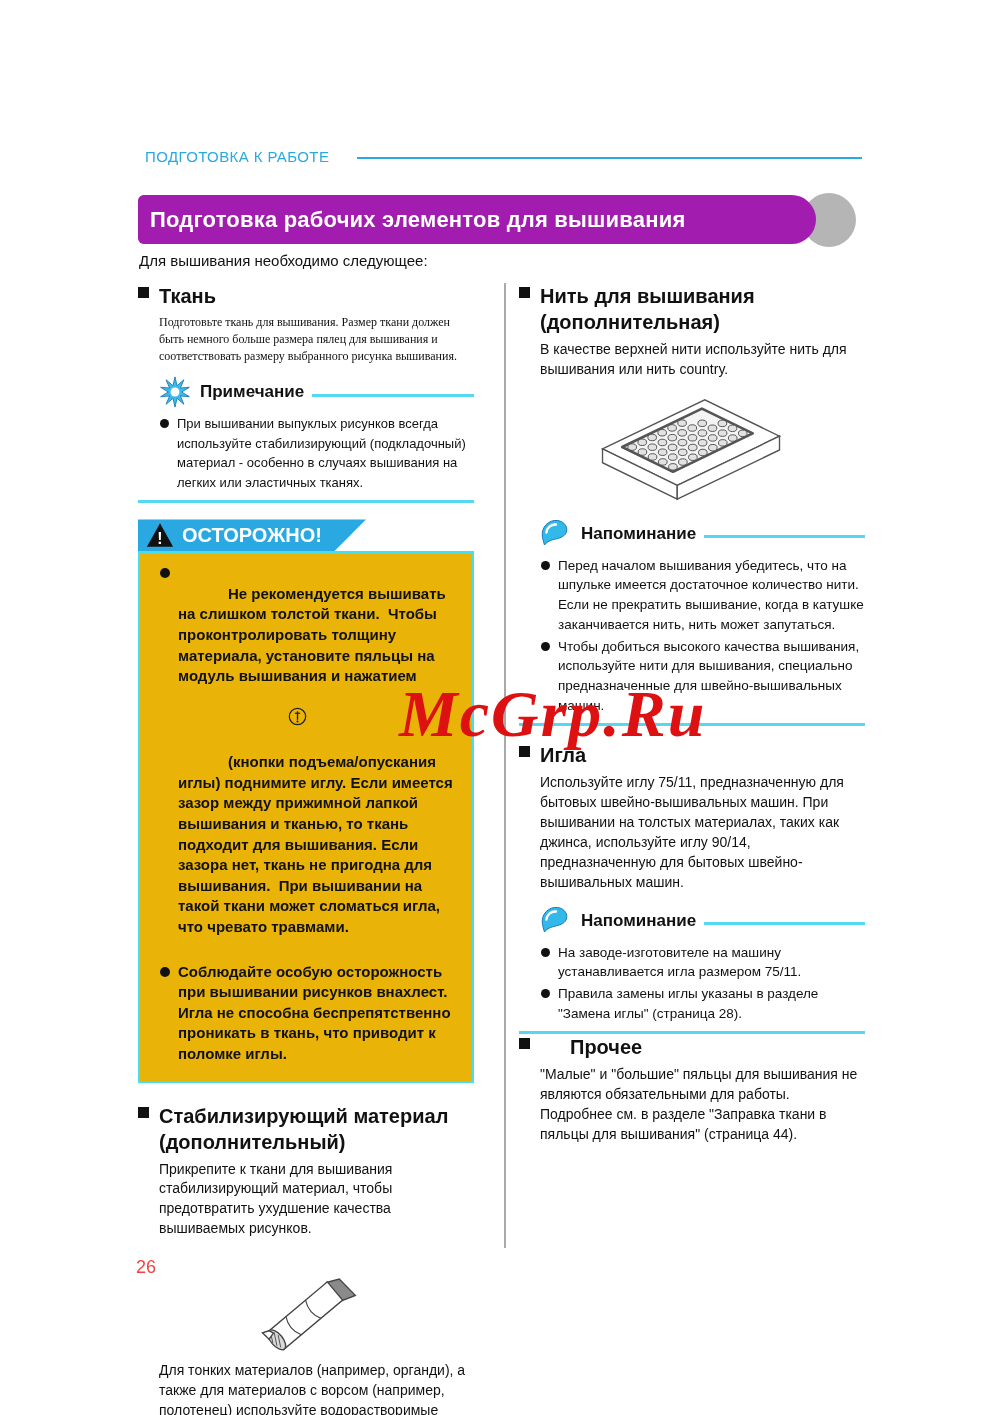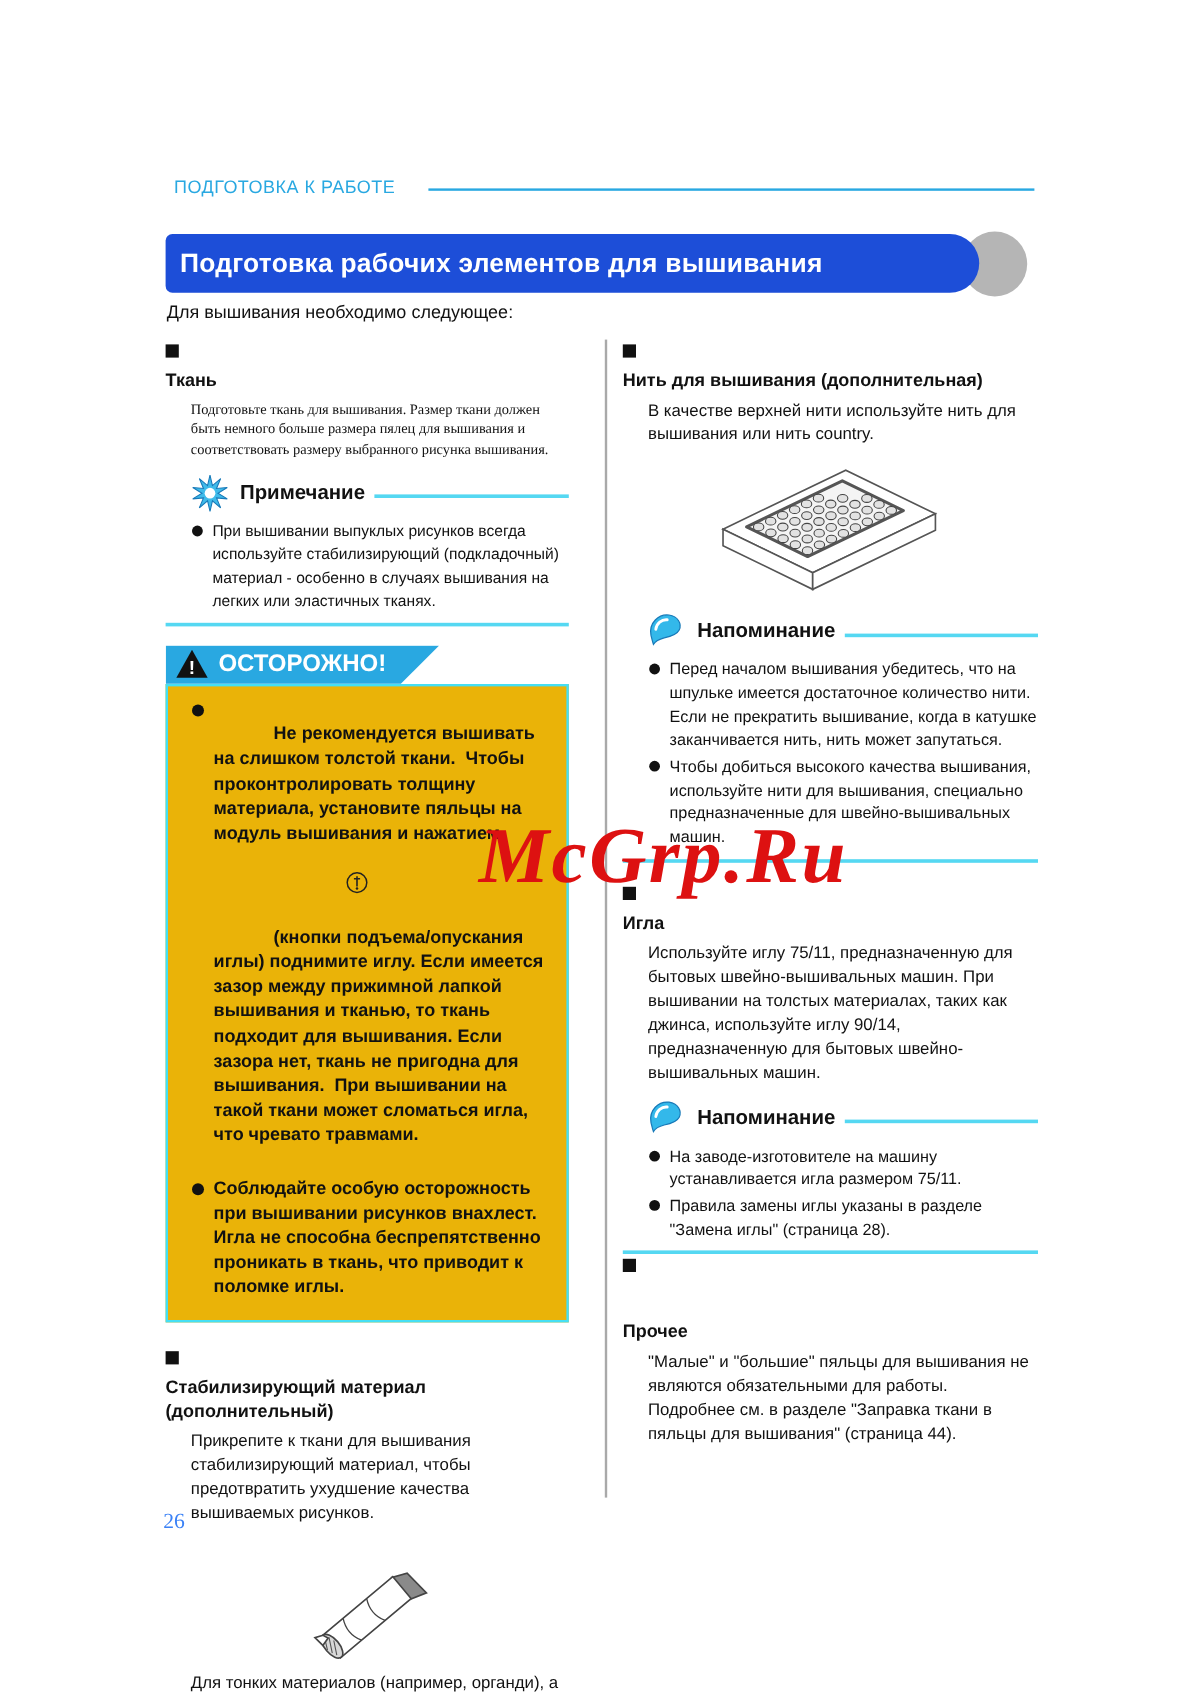--- a/index.html
+++ b/index.html
@@ -16,34 +16,34 @@
     display:flex;align-items:center;gap:28px;
   }
   .page-head .lbl{color:#29a8e1;font-size:15px;letter-spacing:.4px;}
   .page-head .rule{flex:1;height:2px;background:#29a8e1;margin-top:2px;}
 
   
   .banner-wrap{position:absolute;left:138px;top:193px;width:720px;height:54px;}
   .banner-gray{position:absolute;left:664px;top:0;width:54px;height:54px;border-radius:50%;background:#b5b5b5;}
   .banner-blue{
     position:absolute;left:0;top:2px;width:678px;height:49px;
-    background:#1d4ed8;border-radius:6px 26px 26px 6px;
+    background:#a21caf;border-radius:6px 26px 26px 6px;
     display:flex;align-items:center;padding-left:12px;box-sizing:border-box;
   }
   .banner-blue .t{color:#fff;font-size:22px;font-weight:bold;letter-spacing:.2px;}
 
   .intro{position:absolute;left:139px;top:252px;font-size:15px;}
 
   
   .col-divider{position:absolute;left:504px;top:283px;width:2px;height:965px;background:#a9a9a9;}
   .col{position:absolute;top:283px;}
   .col-left{left:138px;width:336px;}
   .col-right{left:519px;width:346px;}
 
-  h3.sec{display:flex;align-items:flex-start;gap:10px;margin:0 0 5px 0;font-size:15px;font-weight:bold;line-height:1.3;flex-direction:column;}
+  h3.sec{display:flex;align-items:flex-start;gap:10px;margin:0 0 5px 0;font-size:20px;font-weight:bold;line-height:1.3;}
   h3.sec .sq{flex:0 0 auto;width:11px;height:11px;background:#111;margin-top:4px;}
   .sec-body{margin:0 0 0 21px;font-size:12px;line-height:1.4;font-family:Liberation Serif, serif;}
   .sec-body-sm{margin:0 0 0 21px;font-size:14px;line-height:1.42;}
 
   
   .notebox{margin-top:12px;}
   .note-head{display:flex;align-items:center;gap:8px;margin-left:20px;}
   .note-head .nicon{flex:0 0 auto;width:34px;height:32px;}
   .note-head .ntitle{font-size:17px;font-weight:bold;}
   .note-head .nrule{flex:1;height:3px;background:#55d8f2;margin-top:6px;}
@@ -75,21 +75,21 @@
   
   .illus{display:block;margin:8px auto 6px auto;}
 
   
   .watermark{
     position:absolute;left:399px;top:676px;z-index:30;
     font-family:"Liberation Serif", serif;
     font-size:66px;font-weight:bold;font-style:italic;
     color:#dd1111;letter-spacing:2px;white-space:nowrap;
   }
-  .pagenum{position:absolute;left:136px;top:1257px;font-family:Liberation Serif, serif;font-size:18px;color:#3b82f6;}
+  .pagenum{position:absolute;left:136px;top:1257px;font-family:Liberation Sans, sans-serif;font-size:18px;color:#ef4444;}
 
   .sp2{white-space:pre-wrap;}
 </style>
 </head>
 <body>
 
 <div class="page-head">
   <span class="lbl">ПОДГОТОВКА К РАБОТЕ</span>
   <span class="rule"></span>
 </div>

